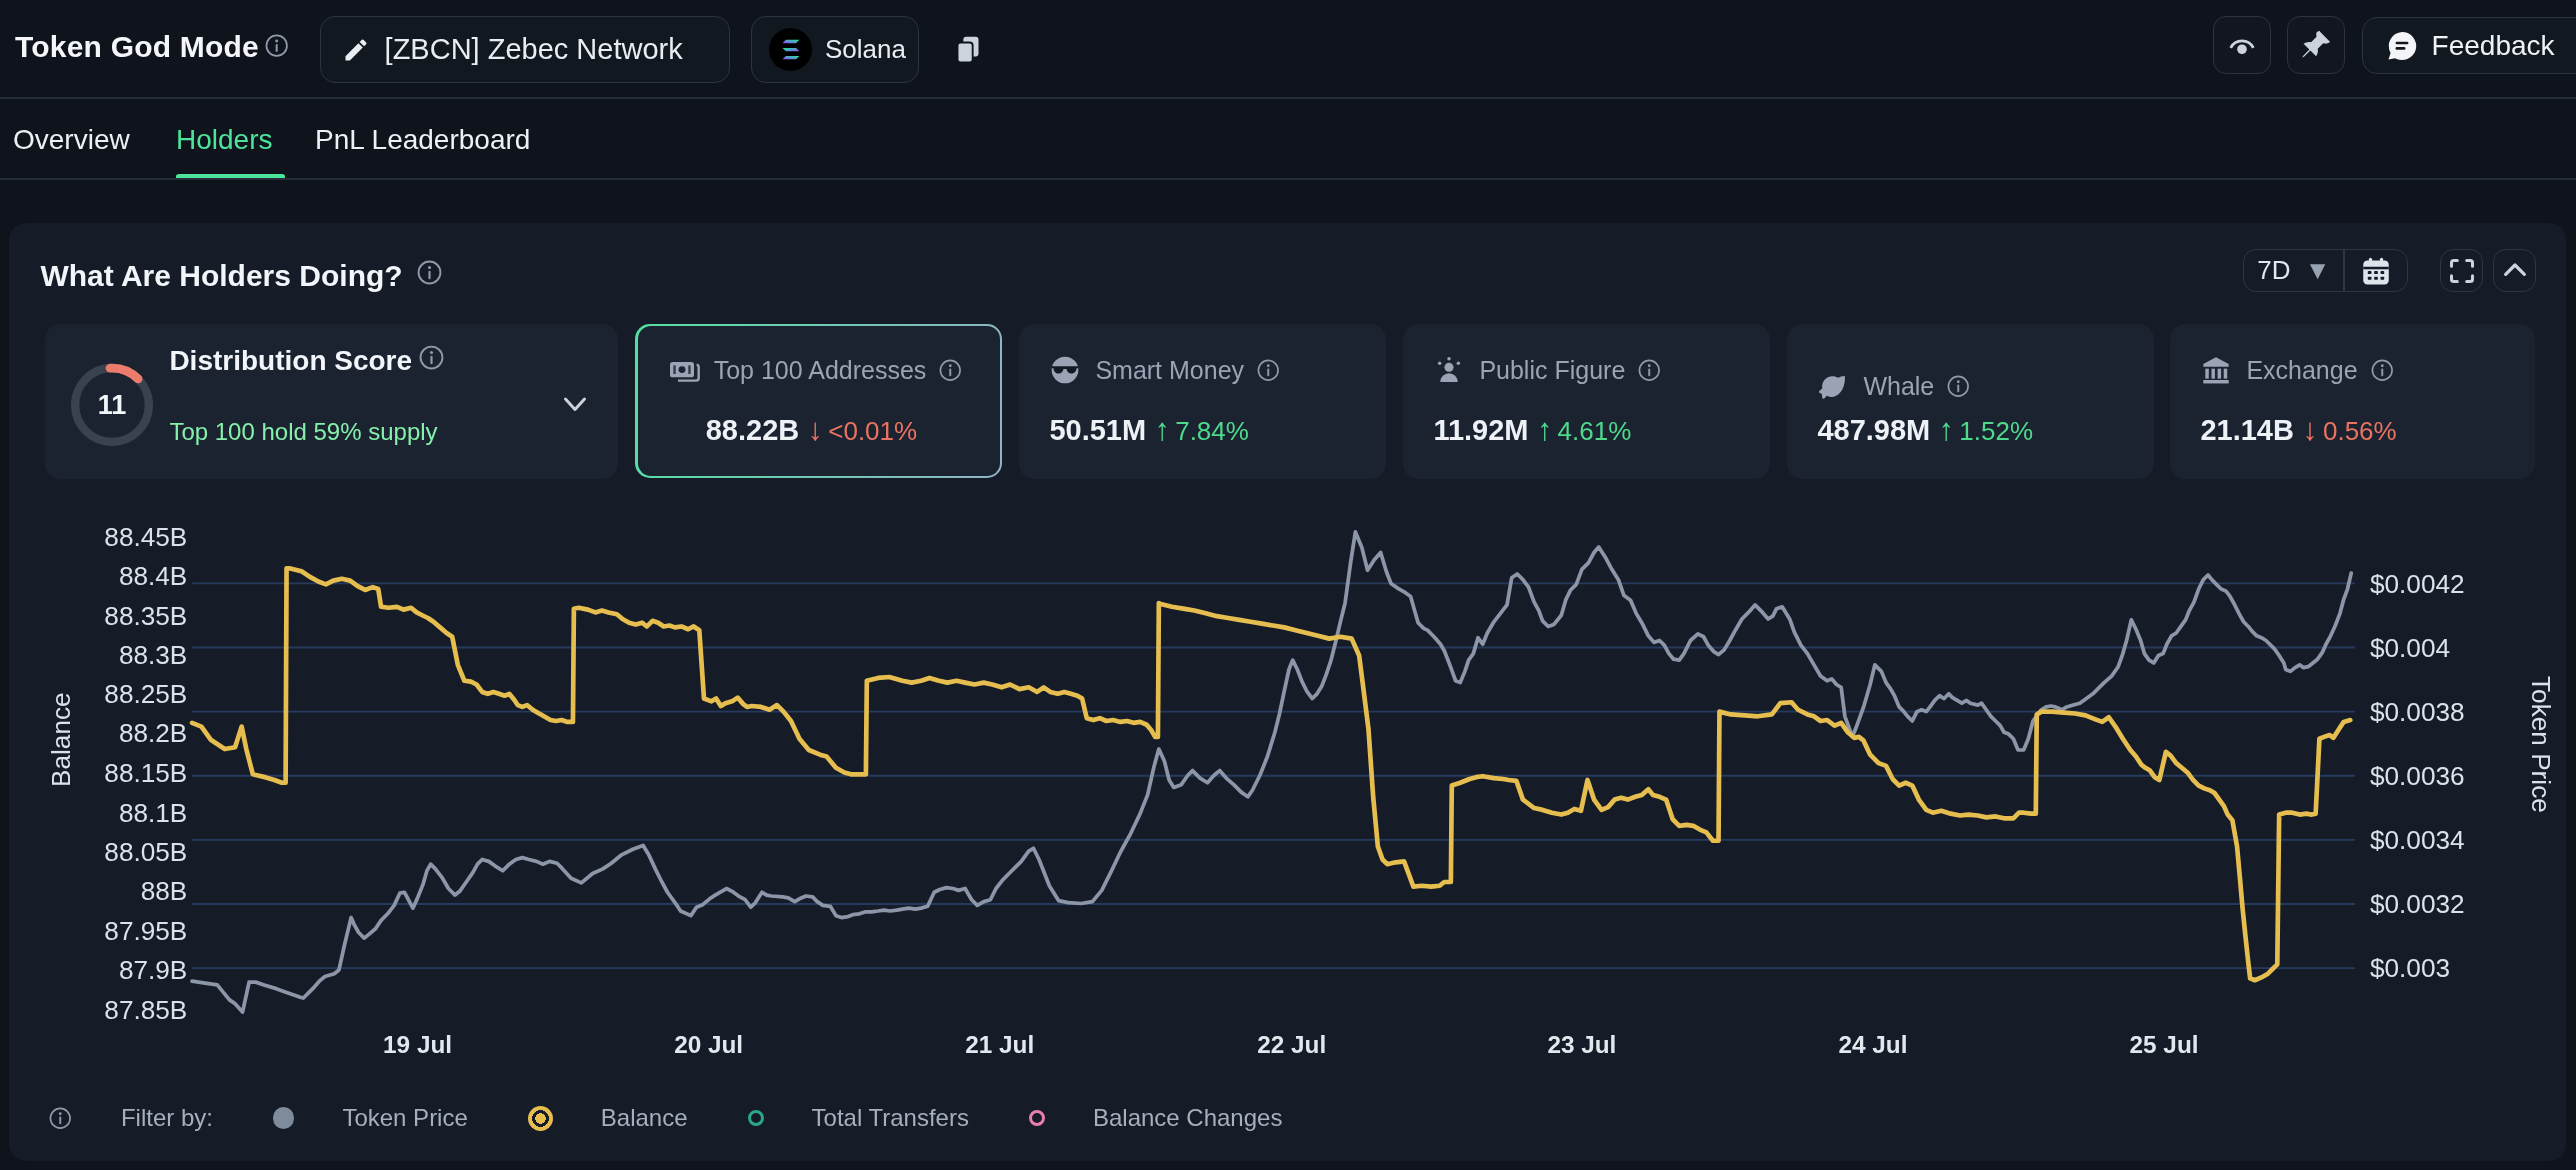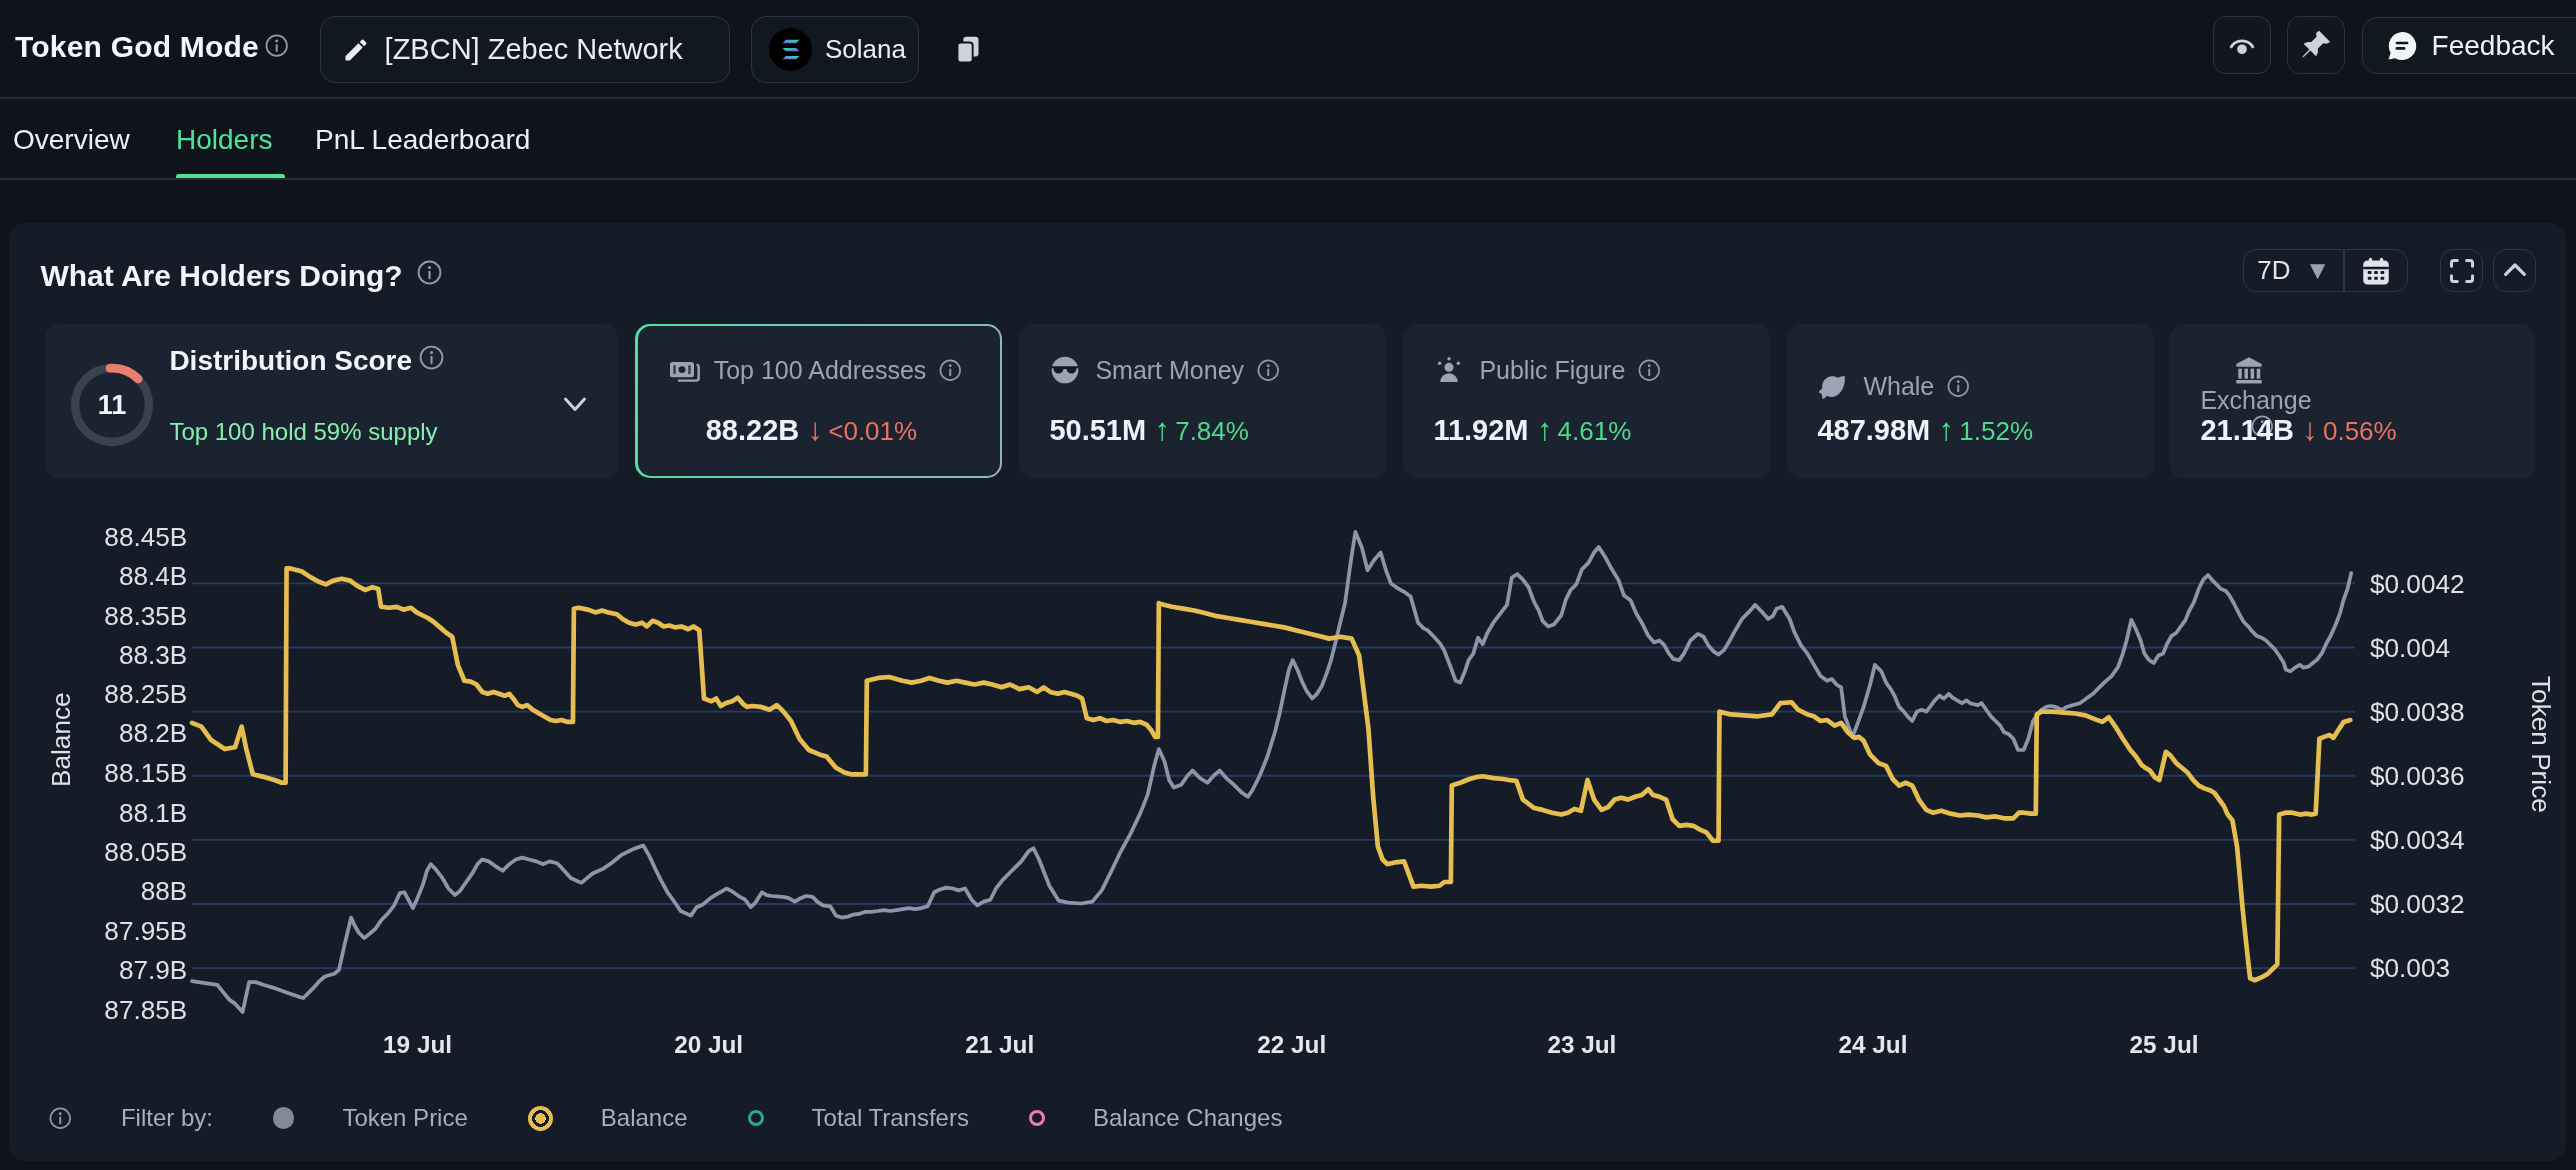--- a/index.html
+++ b/index.html
@@ -226,21 +226,21 @@
           <circle cx="16" cy="9.6" r="2" fill="#8f99a9"></circle>
           <rect x="14.6" y="13.6" width="2.8" height="11" rx="1.4" fill="#8f99a9"></rect>
         </svg>
       </div>
       <div class="abs" style="left:30px; top:88px;">
         <span class="cardval">487.98M</span>&nbsp;&nbsp;<span class="delta-up"><span class="arr">↑</span> 1.52%</span>
       </div>
     </div>
 
     <div class="card" style="left:2161px; width:365px;">
-      <div class="abs" style="left:30px; top:30px; display:flex; align-items:center;flex-direction:column;">
+      <div class="abs" style="left:30px; top:30px; display:flex; align-items:center;">
         <svg width="32" height="32" viewBox="0 0 24 24" style="margin-right:14px" fill="#9aa4b4">
           <path d="M12 2.5 L21.5 7.5 L21.5 9.5 L2.5 9.5 L2.5 7.5 Z"></path>
           <rect x="4" y="11" width="2.6" height="7.5"></rect>
             <rect x="8.6" y="11" width="2.6" height="7.5"></rect>
           <rect x="13.2" y="11" width="2.6" height="7.5"></rect>
             <rect x="17.8" y="11" width="2.6" height="7.5"></rect>
           <rect x="2.5" y="19.5" width="19" height="2.6"></rect>
         </svg>
         <span class="cardtitle">Exchange</span>
         <svg width="22.5" height="22.5" viewBox="0 0 32 32" style="margin-left:13px">

